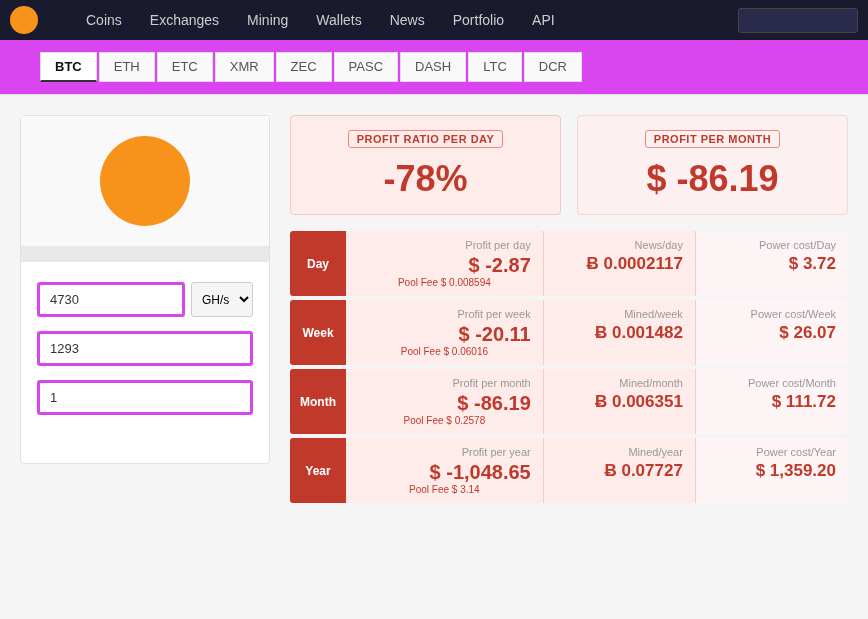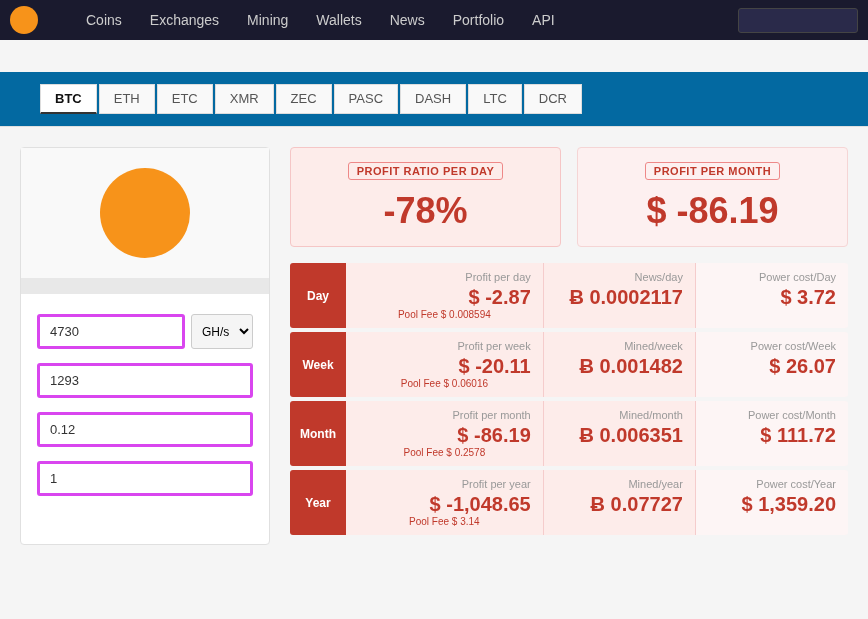--- a/index.html
+++ b/index.html
@@ -50,27 +50,26 @@
       padding: 4px 10px;
       border-radius: 3px;
       font-size: 13px;
       width: 120px;
       outline: none;
     }
     .nav-search input::placeholder { color: #888; }
 
     
     .currency-header {
-      background: #0369a1;
+      background: #d946ef;
       padding: 12px 20px;
       border-bottom: 1px solid #e0e0e0;
       display: flex;
       align-items: flex-start;
       gap: 0;
-      margin-top: 32px;
     }
     .currency-title {
       font-size: 22px;
       font-weight: bold;
       color: #333;
       margin-right: 20px;
     }
     .currency-tabs {
       display: flex;
       gap: 2px;
@@ -232,21 +231,21 @@
       background: #fdf5f5;
       border-right: none;
     }
     .cell-label {
       font-size: 11px;
       color: #999;
       text-align: right;
       margin-bottom: 3px;
     }
     .cell-value {
-      font-size: 20px;
+      font-size: 17px;
       font-weight: bold;
       color: #c0392b;
       text-align: right;
     }
     .cell-value.large { font-size: 20px; }
     .cell-fee {
       font-size: 10px;
       color: #c0392b;
       text-align: center;
     }
@@ -311,24 +310,20 @@
             <option>MH/s</option>
           </select>
         </div>
       </div>
       <div class="form-group">
         <label class="form-label"></label>
         <input type="text" class="form-input" value="1293" style="">
       </div>
       <div class="form-group">
         <label class="form-label"></label>
-        <input type="text" class="form-input" value="0.12" style="">
-      </div>
-      <div class="form-group">
-        <label class="form-label"></label>
         <input type="text" class="form-input" value="1" style="">
       </div>
     </div>
   </div>
 
   <div class="right-panel">
 
     <div class="profit-cards" id="profit-cards">
         <div class="profit-card pink">
       <div class="profit-card-label">PROFIT RATIO PER DAY</div>

